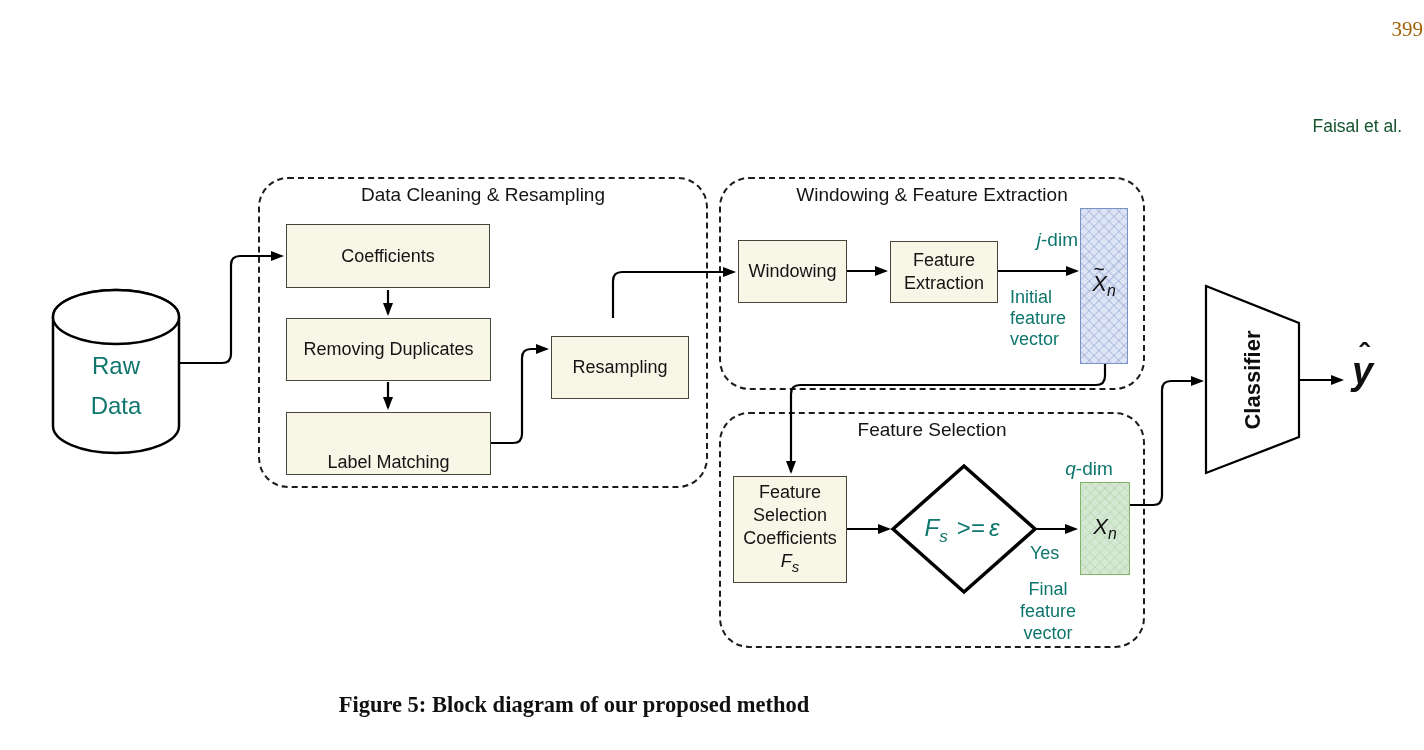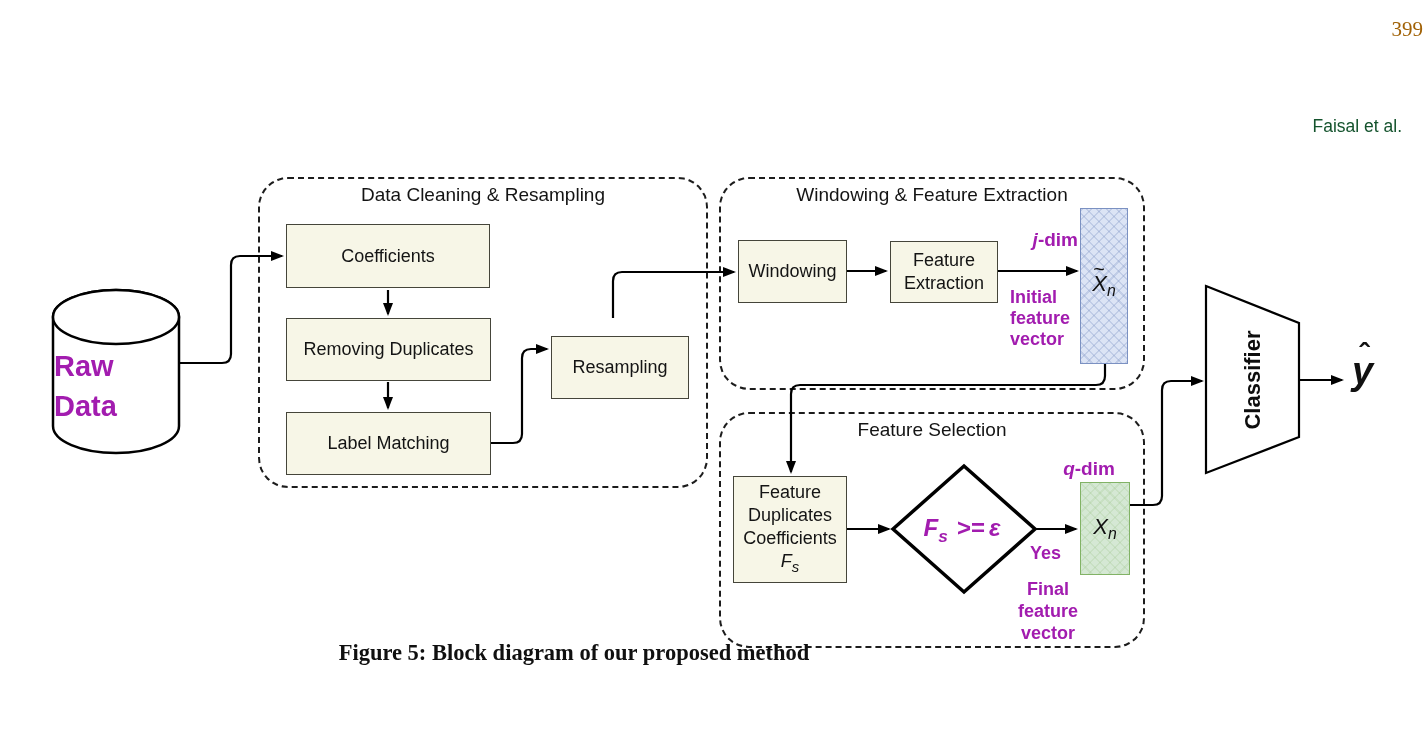--- a/index.html
+++ b/index.html
@@ -3,21 +3,21 @@
 <meta charset="utf-8">
 <style>
   html,body{margin:0;padding:0;background:#ffffff;}
   .page{position:relative;width:1424px;height:750px;background:#fff;overflow:hidden;
         font-family:"Liberation Sans","DejaVu Sans",sans-serif;color:#111;}
   .serif{font-family:"Liberation Serif","DejaVu Serif",serif;}
 
   .page-number{position:absolute;top:17px;right:1px;font-size:21px;color:#a16207;}
   .header-left{position:absolute;top:116px;left:50px;font-size:17.5px;color:#15151f;}
   .header-right{position:absolute;top:116px;right:22px;font-size:17.5px;color:#14532d;}
-  .caption{position:absolute;top:640px;left:0;width:1148px;text-align:center;
+  .caption{position:absolute;top:692px;left:0;width:1148px;text-align:center;
            font-size:22.5px;font-weight:bold;color:#101010;}
 
   .figure{position:absolute;left:0;top:0;width:1424px;height:750px;}
 
   
   .group{position:absolute;border:2px dashed #1c1c1c;border-radius:30px;box-sizing:border-box;}
   .g1{left:258px;top:177px;width:450px;height:311px;}
   .g2{left:719px;top:177px;width:426px;height:213px;}
   .g3{left:719px;top:412px;width:426px;height:236px;}
   .group-title{position:absolute;text-align:center;font-size:19px;color:#141414;}
@@ -25,21 +25,21 @@
   .t2{left:719px;top:184px;width:426px;}
   .t3{left:719px;top:419px;width:426px;}
 
   
   .pbox{position:absolute;background:var(--cream-fill,#f7f6e7);
         border:1.5px solid var(--cream-border,#45453a);box-sizing:border-box;
         display:flex;align-items:center;justify-content:center;text-align:center;
         font-size:18px;color:#141414;line-height:23px;}
   .b-unshuffling{left:286px;top:224px;width:204px;height:64px;}
   .b-removing{left:286px;top:318px;width:205px;height:63px;}
-  .b-labelmatch{left:286px;top:412px;width:205px;height:63px;}
+  .b-labelmatch{left:286px;top:412px;width:205px;height:63px;align-items:flex-end;}
   .b-resampling{left:551px;top:336px;width:138px;height:63px;}
   .b-windowing{left:738px;top:240px;width:109px;height:63px;}
   .b-featext{left:890px;top:241px;width:108px;height:62px;}
   .b-coeff{left:733px;top:476px;width:114px;height:107px;}
 
   
   .vbox{position:absolute;box-sizing:border-box;display:flex;align-items:center;justify-content:center;}
   .v-initial{left:1080px;top:208px;width:48px;height:156px;
      background-color:var(--blue-fill,#dce4f5);border:1.5px solid var(--blue-border,#7b91c2);
      background-image:
@@ -48,22 +48,22 @@
   .v-final{left:1080px;top:482px;width:50px;height:93px;
      background-color:var(--green-fill,#d5e8d4);border:1.5px solid var(--green-border,#82b366);
      background-image:
        repeating-linear-gradient(45deg, rgba(130,179,102,0.15) 0 1.5px, transparent 1.5px 7px),
        repeating-linear-gradient(-45deg, rgba(130,179,102,0.15) 0 1.5px, transparent 1.5px 7px);}
   .sym{font-size:22px;font-style:italic;position:relative;}
   .sym sub{font-size:0.72em;font-style:italic;}
   .tilde{position:absolute;top:-13px;left:1px;font-style:normal;font-size:20px;}
 
   
-  .lbl{position:absolute;color:#a21caf;font-weight:bold;}
-  .raw-label{left:54px;top:346px;width:124px;text-align:left;font-size:29px;line-height:40px;}
+  .lbl{position:absolute;color:#0f766e;}
+  .raw-label{left:54px;top:346px;width:124px;text-align:center;font-size:24px;line-height:40px;}
   .jdim{left:998px;top:229px;width:80px;text-align:right;font-size:19px;}
   .qdim{left:1053px;top:458px;width:72px;text-align:center;font-size:19px;}
   .initial-desc{left:1010px;top:287px;width:78px;text-align:left;font-size:18px;line-height:21px;}
   .final-desc{left:1008px;top:578px;width:80px;text-align:center;font-size:18px;line-height:22px;}
   .yes{left:1030px;top:543px;font-size:18px;}
   .diamond-label{left:888px;top:514px;width:148px;text-align:center;font-size:24px;}
   .diamond-label i{font-style:italic;}
   .diamond-label sub{font-size:0.72em;font-style:italic;}
   .diamond-label .op{margin-left:9px;margin-right:4px;}
   .classifier-box{left:1206px;top:286px;width:93px;height:187px;display:flex;
@@ -108,21 +108,21 @@
     </div>
     <div class="pbox b-featext">
       <span>
         <span style="display:block">Feature</span>
         <span style="display:block">Extraction</span>
       </span>
     </div>
     <div class="pbox b-coeff">
       <span>
         <span style="display:block">Feature</span>
-        <span style="display:block">Duplicates</span>
+        <span style="display:block">Selection</span>
         <span style="display:block">Coefficients</span>
         <span style="display:block"><i>F</i><sub style="font-style:italic">s</sub></span>
       </span>
     </div>
 
     <div class="vbox v-initial">
       <span class="sym"><span class="tilde">~</span><i>X</i><sub>n</sub></span>
     </div>
     <div class="vbox v-final">
       <span class="sym"><i>X</i><sub>n</sub></span>

